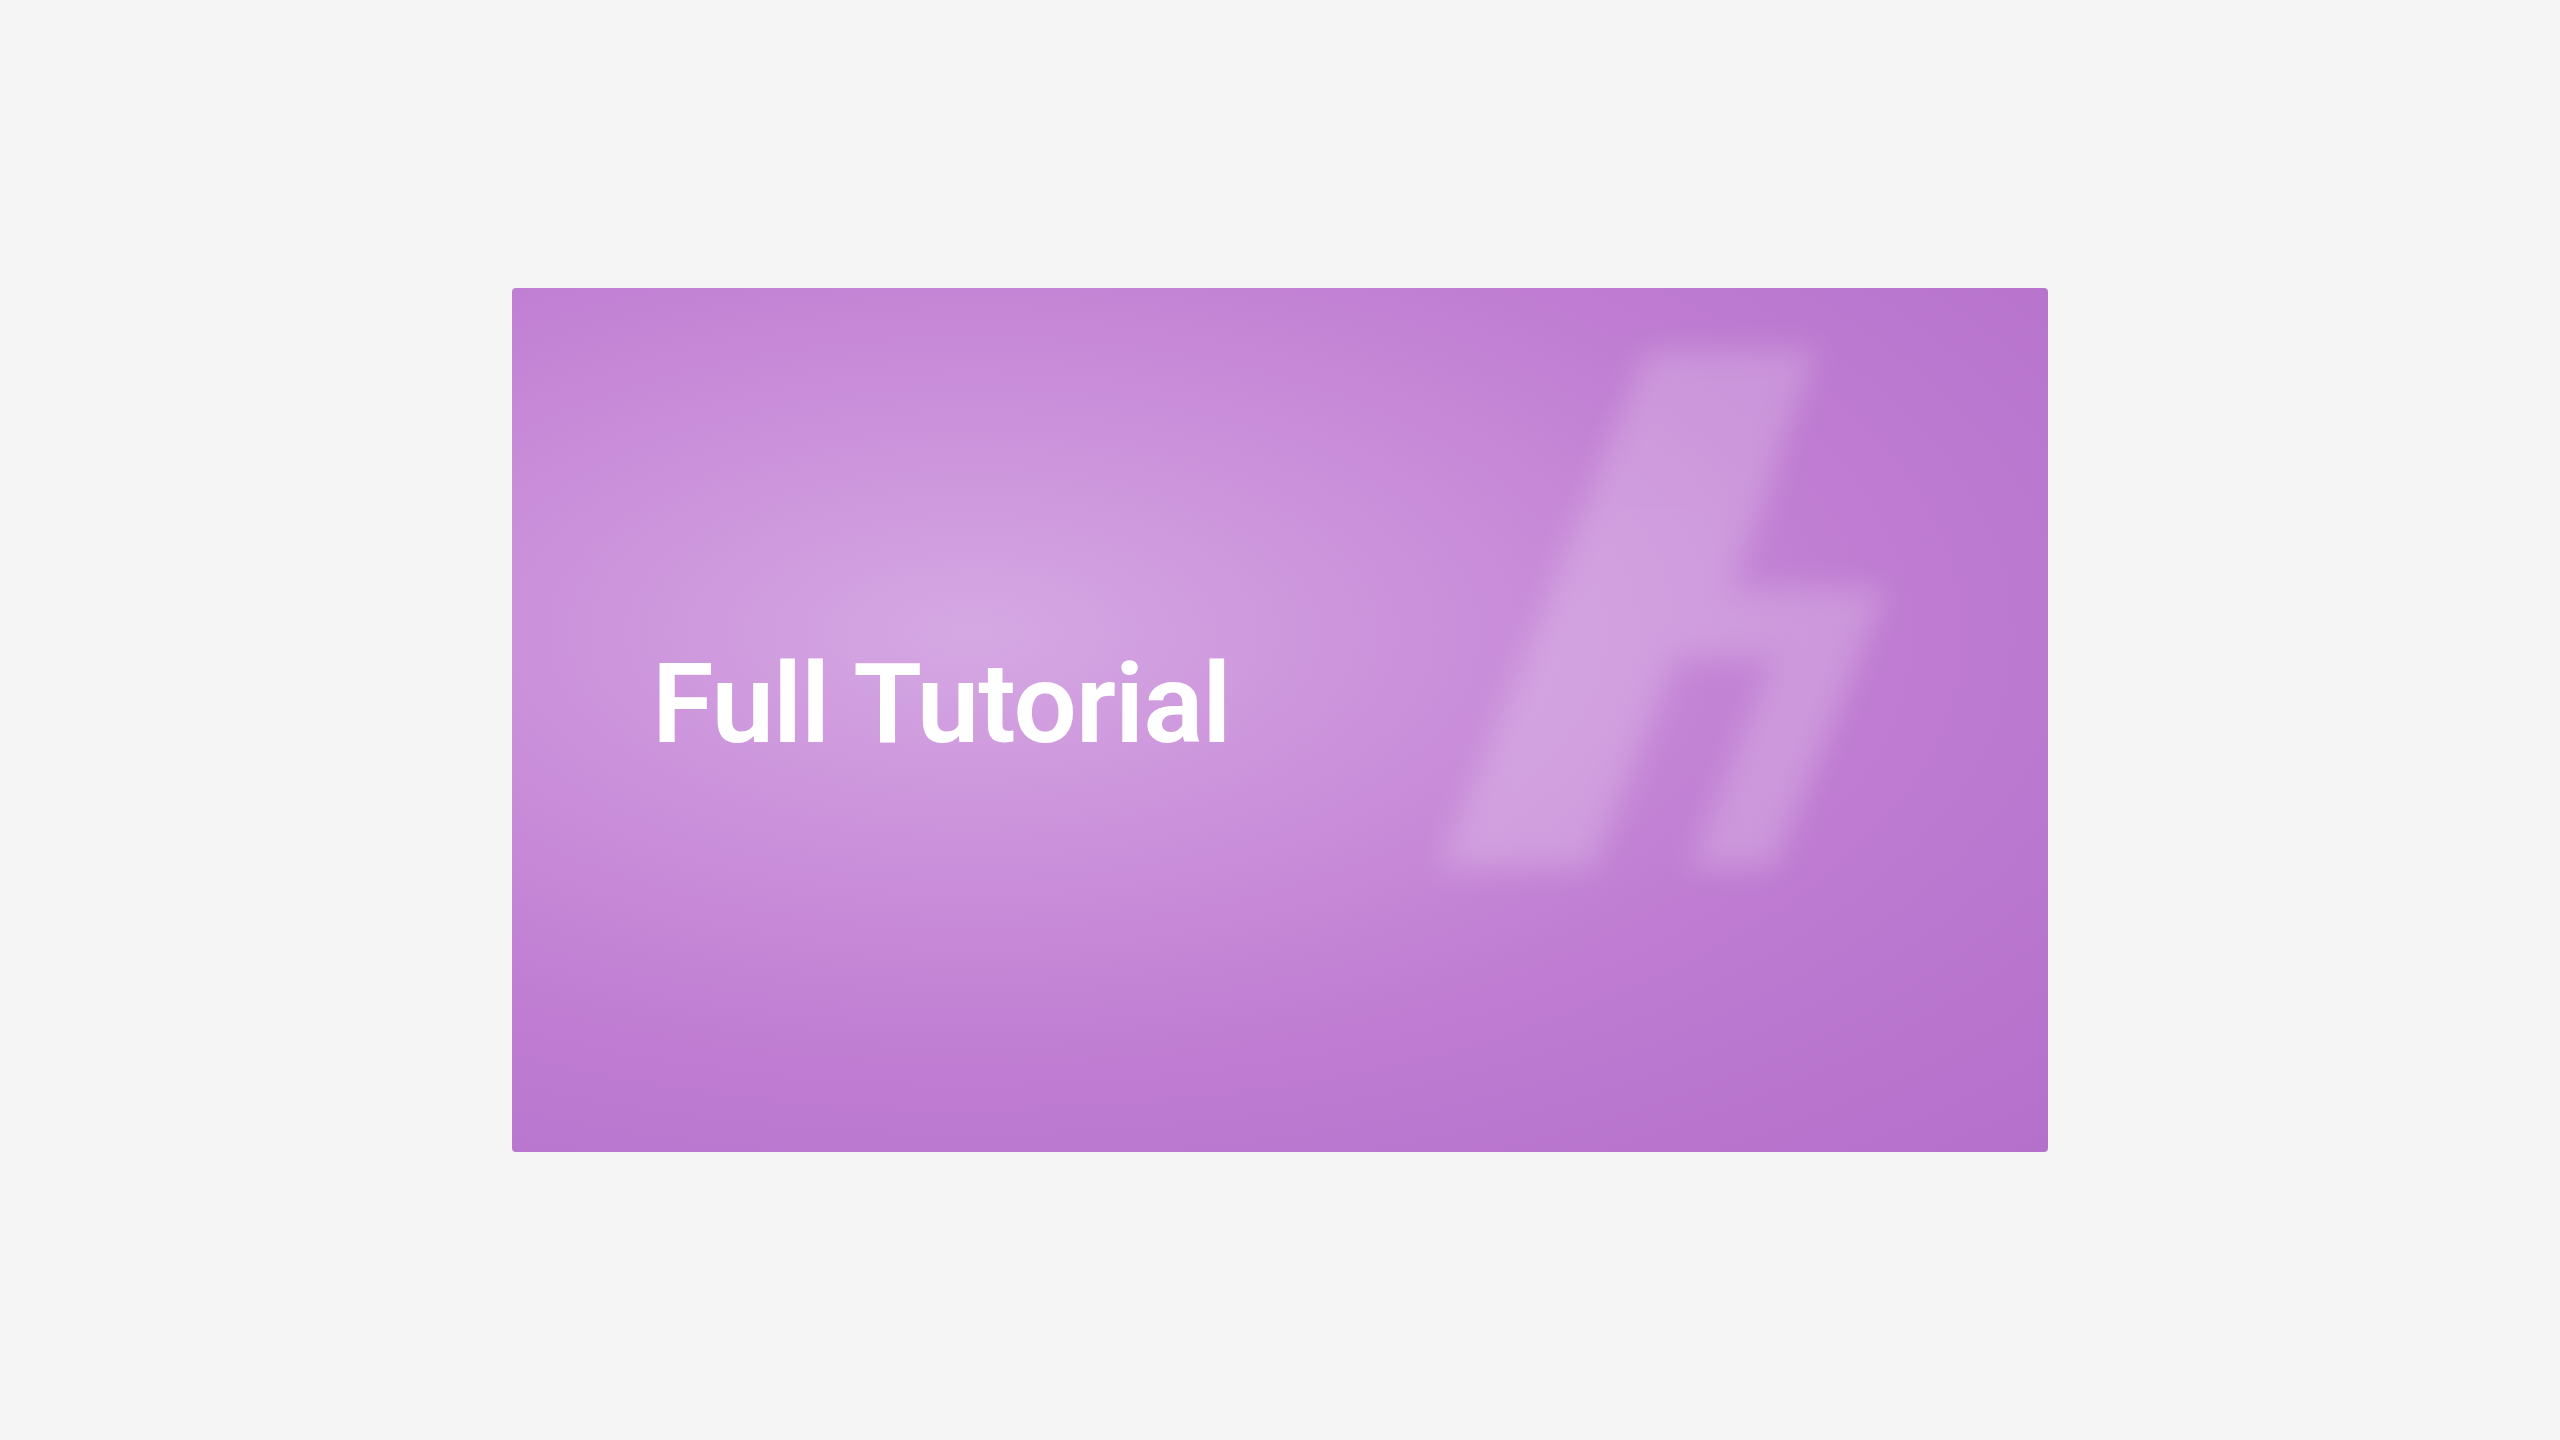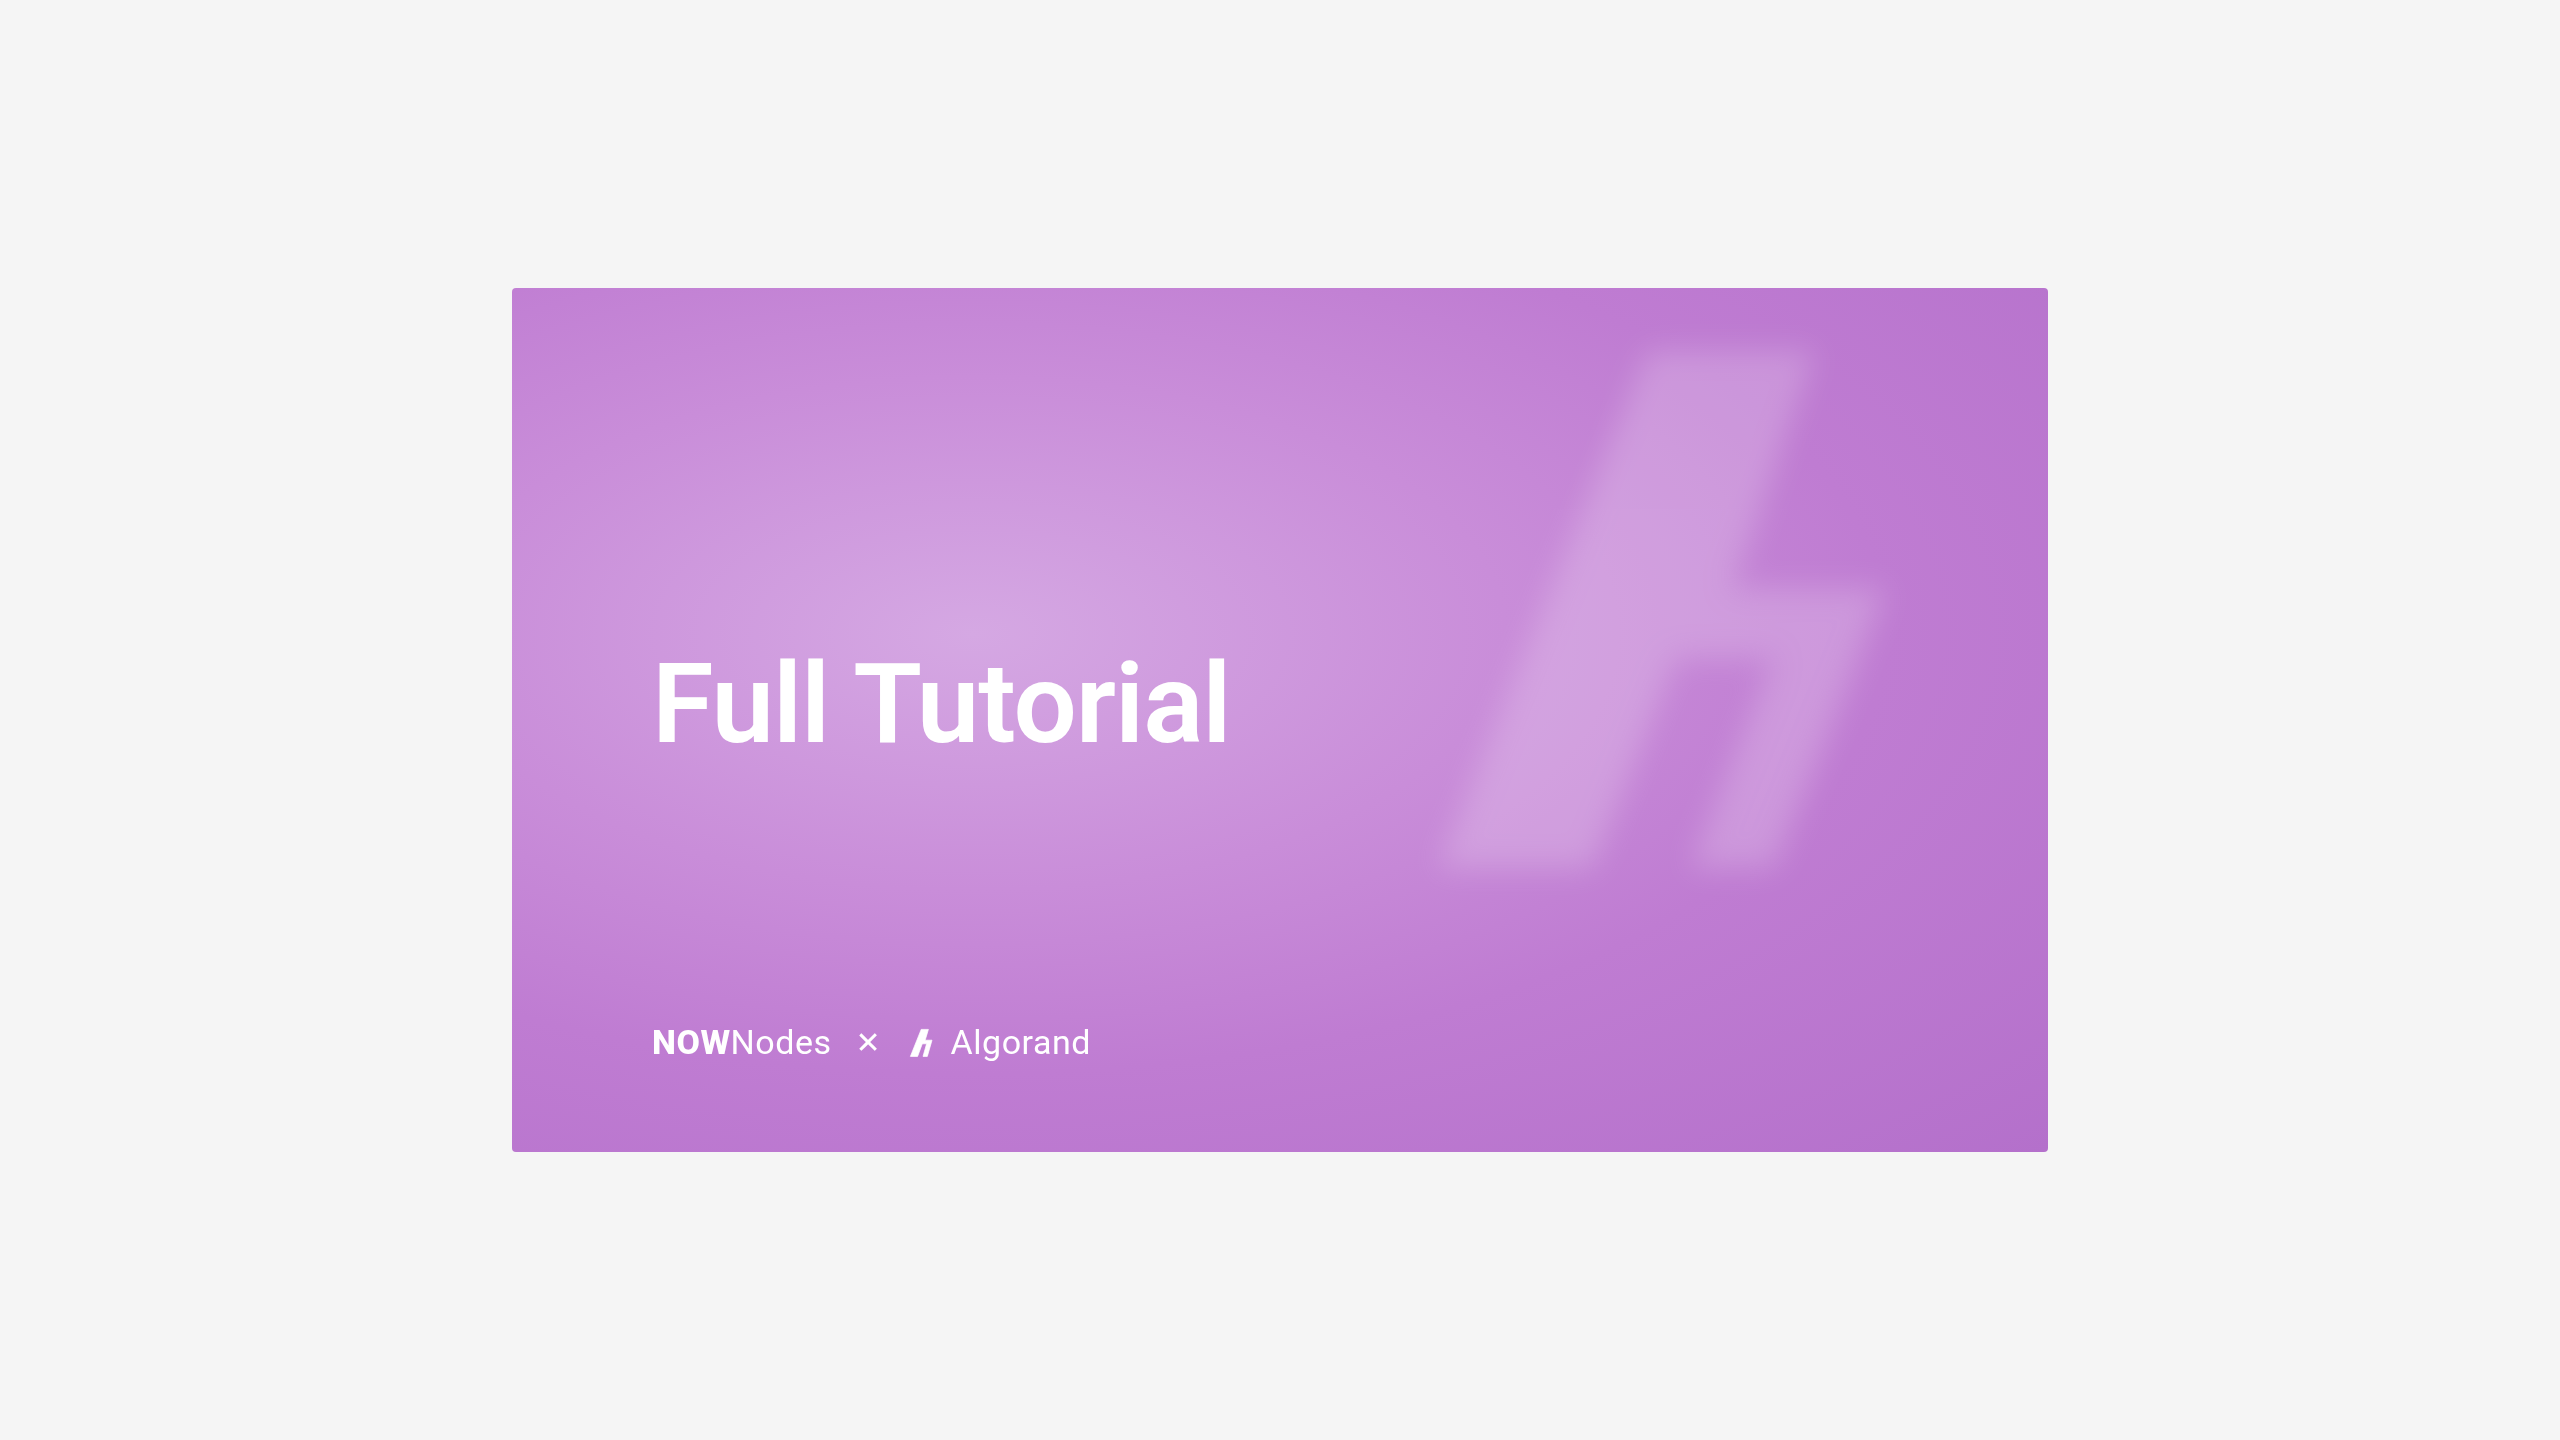--- a/index.html
+++ b/index.html
@@ -118,27 +118,14 @@
   <div class="bg-shape">
     <svg viewBox="0 0 500 500" xmlns="http://www.w3.org/2000/svg">
       <path d="M 100 450 L 250 80 L 370 80 L 310 250 L 420 250 L 340 450 L 280 450 L 340 300 L 270 300 L 210 450 Z" fill="rgba(255,255,255,0.5)"></path>
     </svg>
   </div>
 
   <div class="content">
     <h1 class="title">Full Tutorial</h1>
   </div>
 
-  <div class="logos">
-    <div class="logo-nownodes">
-      <span class="bold">NOW</span>
-        <span class="light">Nodes</span>
-    </div>
-    <div class="separator">✕</div>
-    <div class="logo-algorand">
-      <svg class="algorand-icon" viewBox="0 0 100 100" xmlns="http://www.w3.org/2000/svg">
-        <path d="M 15 90 L 45 15 L 65 15 L 56 45 L 75 45 L 62 90 L 50 90 L 60 55 L 48 55 L 35 90 Z M 38 55 L 50 25 L 54 40 L 48 55 Z" fill="#ffffff" stroke="#ffffff" stroke-width="2"></path>
-      </svg>
-      <span class="algorand-text">Algorand</span>
-    </div>
-  </div>
 
 </div>
 
 </body></html>

